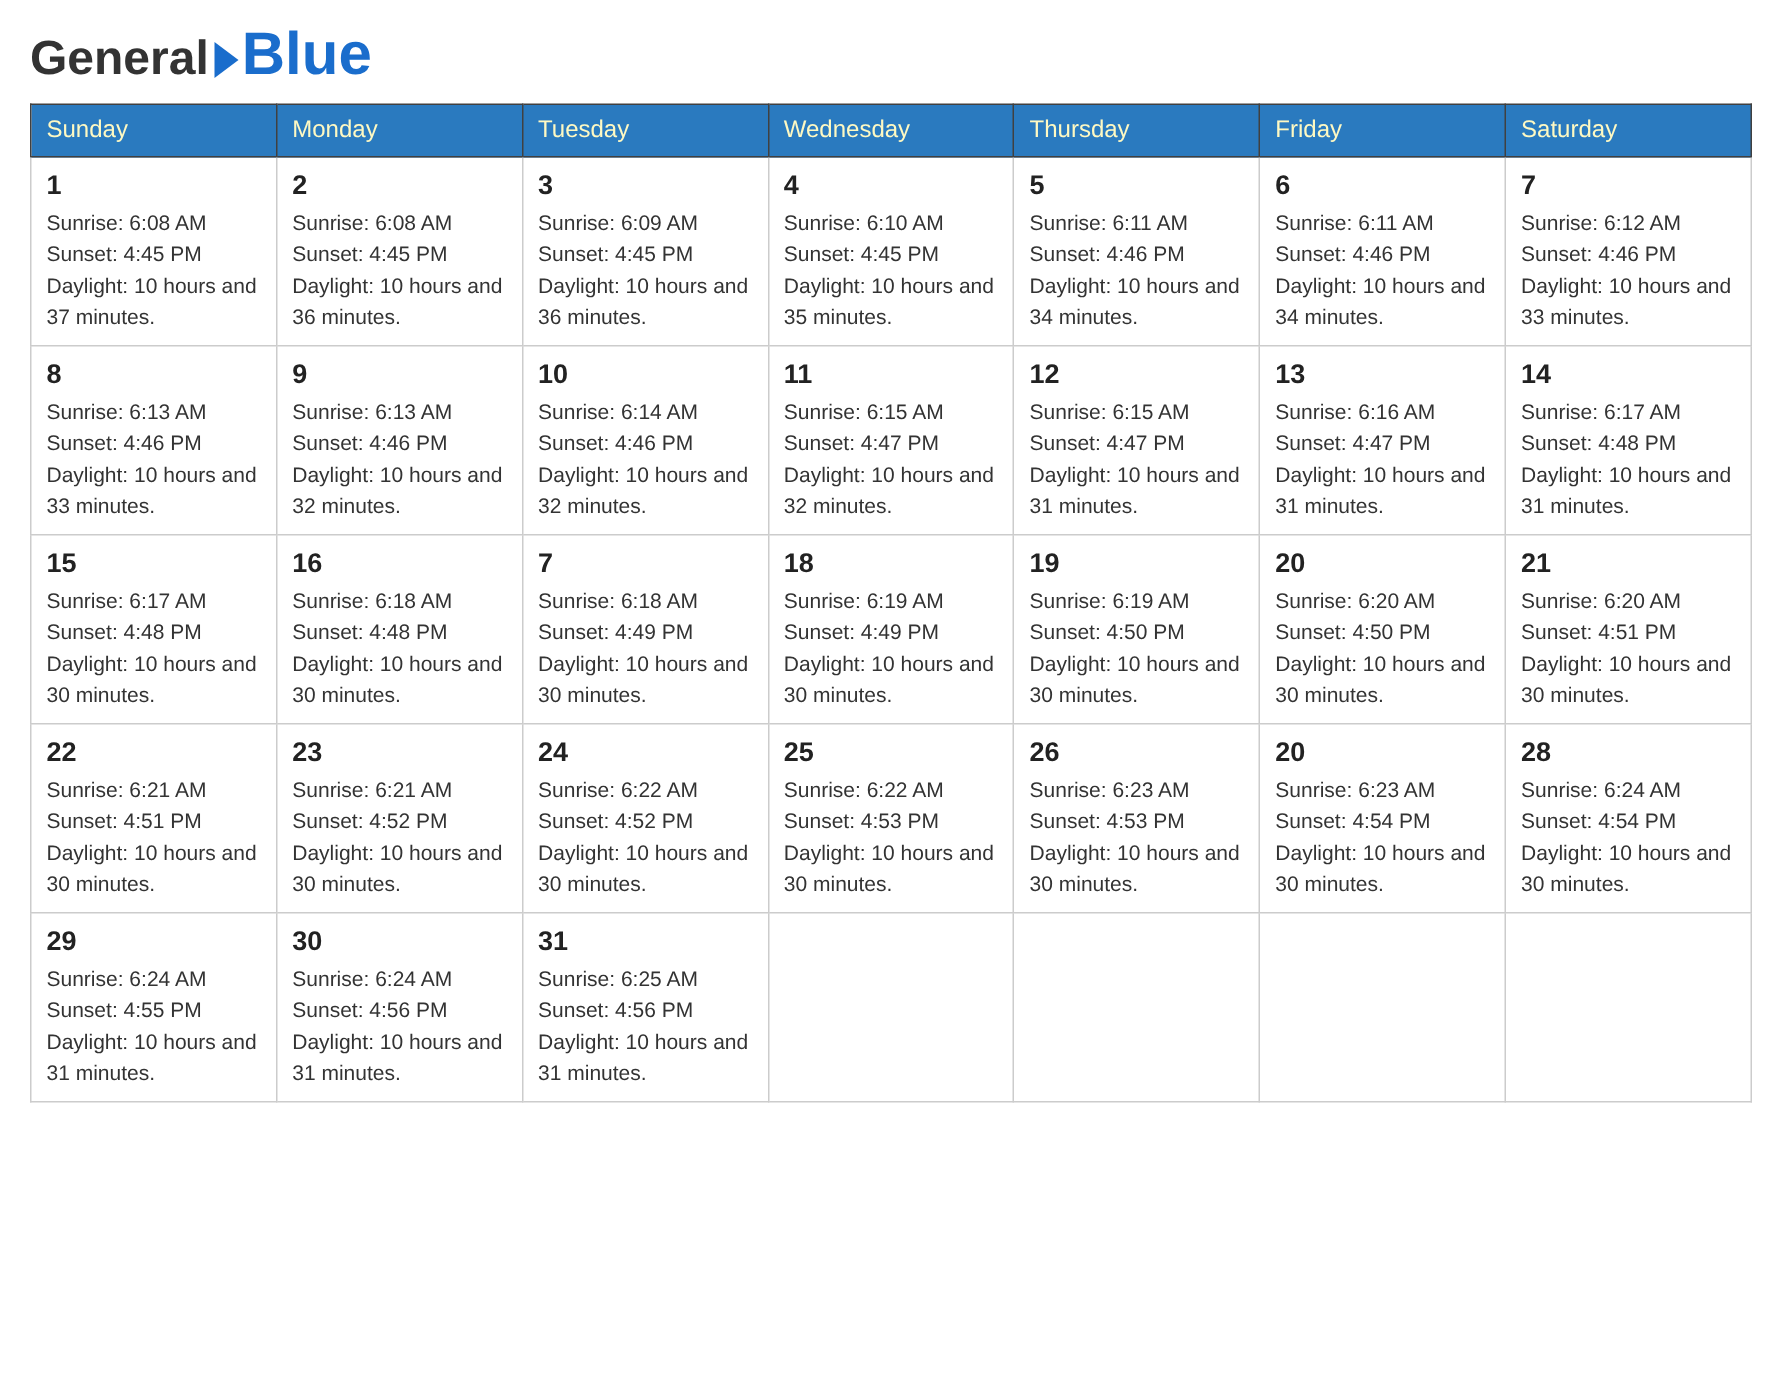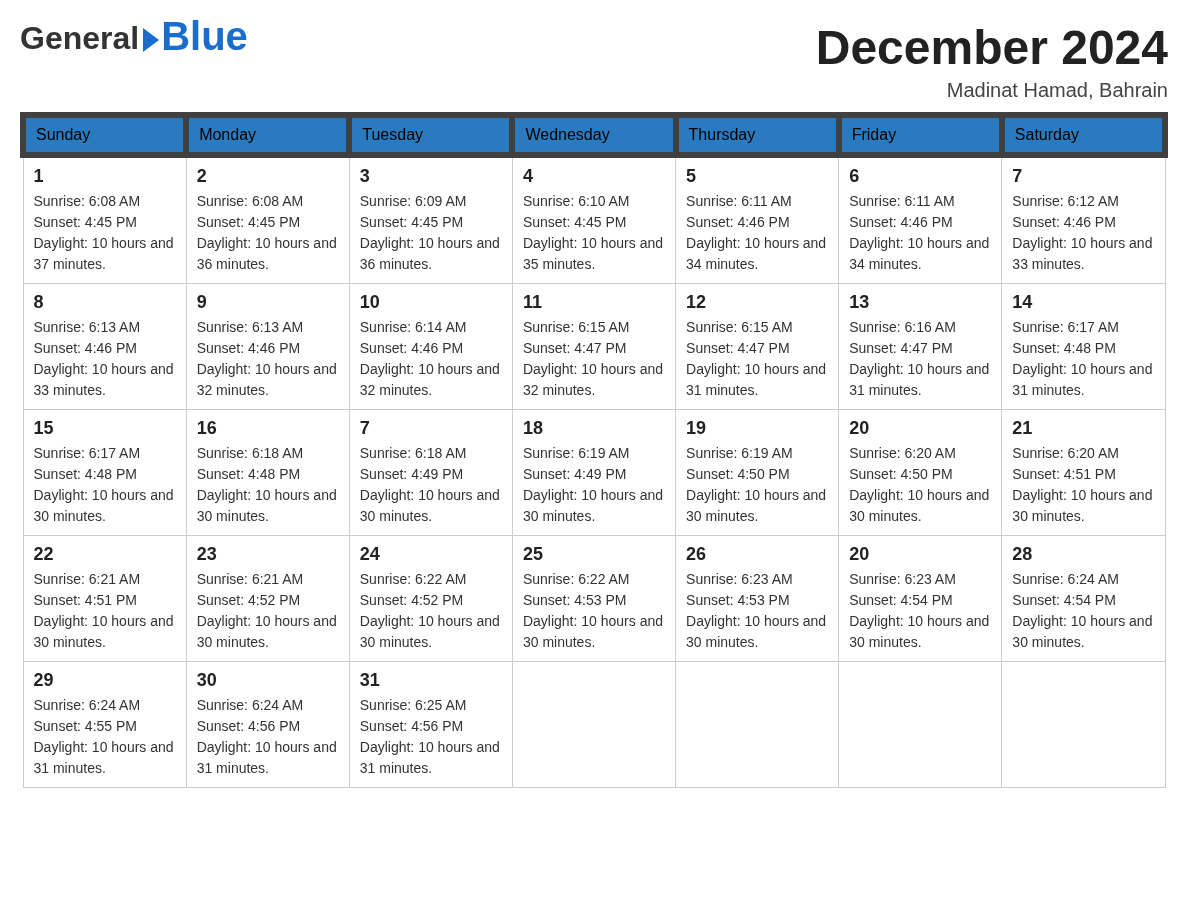--- a/index.html
+++ b/index.html
@@ -48,26 +48,26 @@
       color: #444;
       margin-top: 4px;
     }
     .calendar {
       width: 100%;
       border-collapse: collapse;
       margin-top: 10px;
     }
     .calendar th {
       background-color: #2a7abf;
-      color: #000000;
+      color: #fef9c3;
       padding: 8px 10px;
       text-align: left;
       font-size: 16px;
       font-weight: normal;
-      border: 6px solid #404040;
+      border: 1px solid #404040;
     }
     .calendar td {
       border: 1px solid #ccc;
       vertical-align: top;
       padding: 8px 10px;
       width: 14.28%;
       min-height: 100px;
     }
     .day-number {
       font-size: 18px;
@@ -90,24 +90,20 @@
 </head>
 <body>
 
 <div class="header">
   <div class="logo">
     <div class="logo-line">
       <span style="font-size:32px; font-weight:bold; color:#333;">General</span>
       <span class="logo-triangle"></span>
     </div>
     <span style="font-size:40px; font-weight:bold; color:#1a6dcc; margin-top:-6px; margin-left:2px;">Blue</span>
-  </div>
-  <div class="title-area">
-    <div class="month-year">December 2024</div>
-    <div class="location">Madinat Hamad, Bahrain</div>
   </div>
 </div>
 
 <table class="calendar">
   <thead>
     <tr>
     <th>Sunday</th>
         <th>Monday</th>
         <th>Tuesday</th>
         <th>Wednesday</th>

